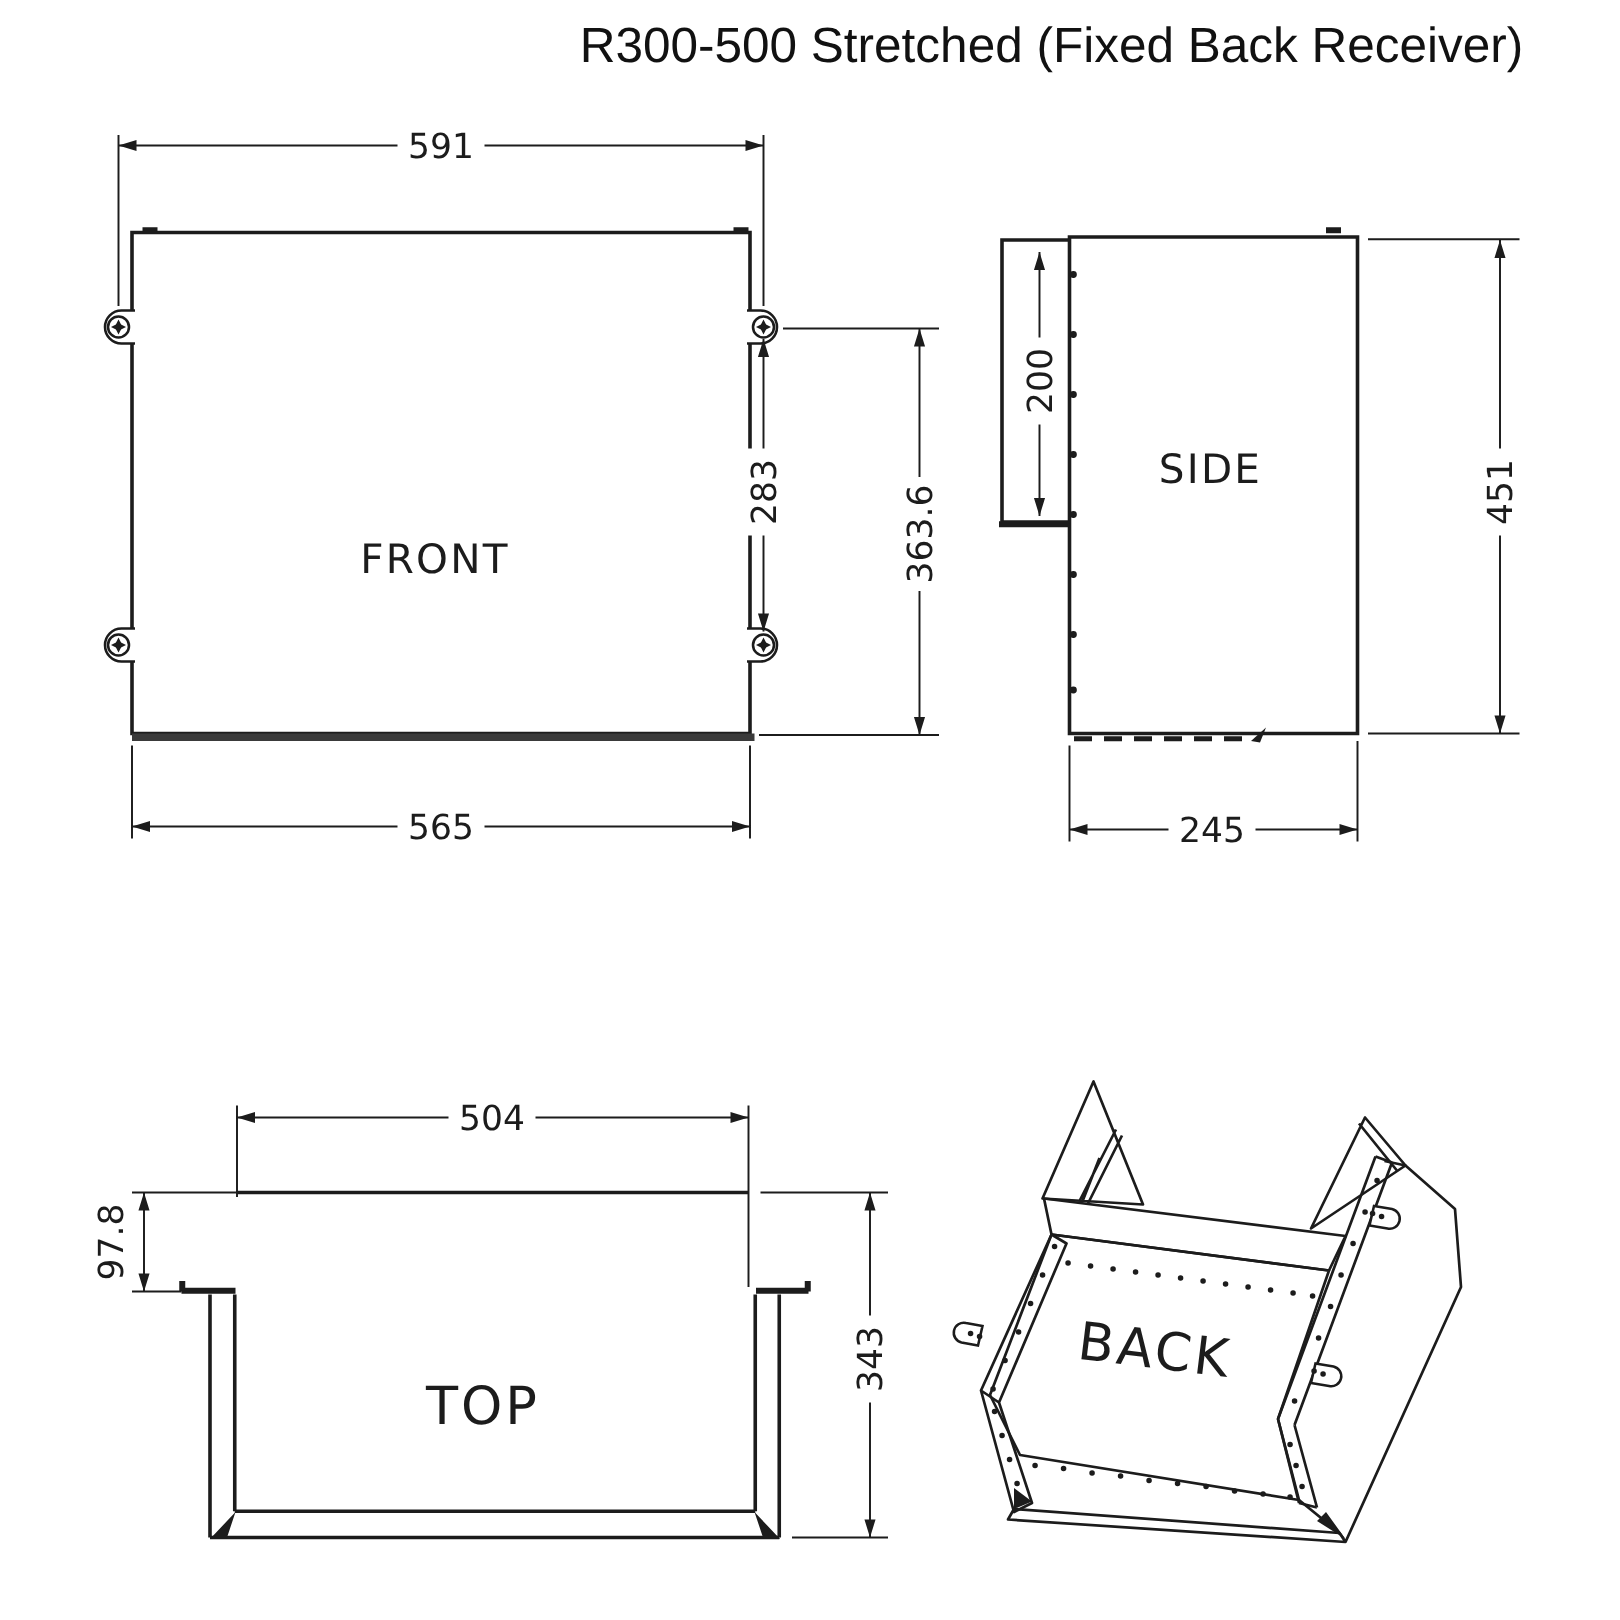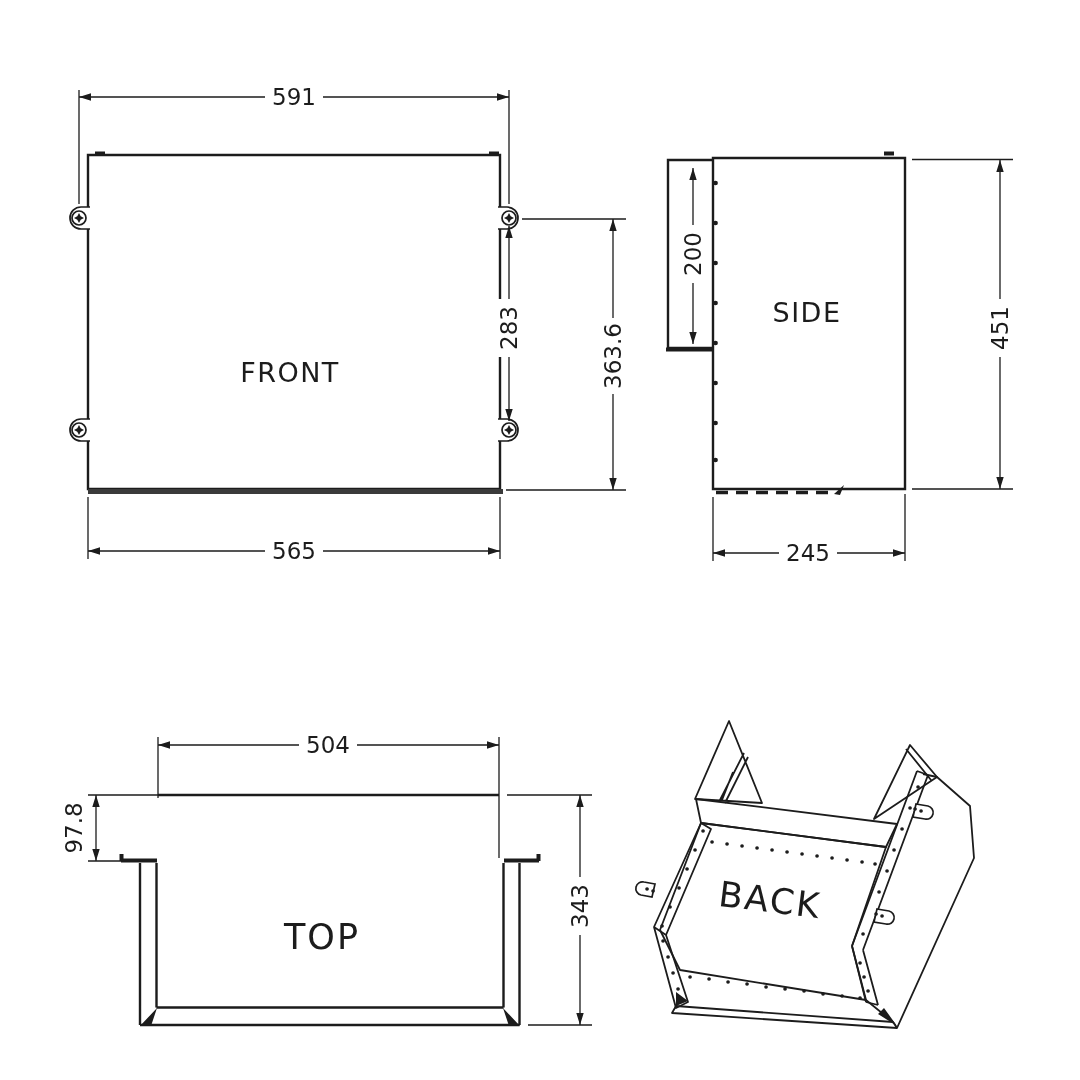--- a/index.html
+++ b/index.html
@@ -21,20 +21,21 @@
   .dots{stroke:#1c1c1c;stroke-width:4.6;stroke-linecap:round;fill:none;}
   .dots-sm{stroke:#1c1c1c;stroke-width:3.6;stroke-linecap:round;fill:none;}
   .bgr{fill:#ffffff;stroke:none;}
   .lug{fill:#ffffff;stroke:#1c1c1c;stroke-width:1.7;}
   .wedge{fill:#1c1c1c;stroke:none;}
 </style>
 </head>
 <body>
 
 <div class="canvas">
+  <div class="title">R300-500 Stretched (Fixed Back Receiver)</div>
 
   <svg width="1080" height="1080" viewBox="0 0 1080 1080">
 
     <g>
       <path class="edge" d="M88,155 H500 V489 H88 Z"></path>
       <path class="thick" d="M88,491.5 H503"></path>
       <path class="tick" d="M95,153.5 h10 M489,153.5 h10"></path>
 
       <path class="lug" d="M90,207 L81,207 A11,11 0 0 0 81,229 L90,229"></path>
       <path class="lug" d="M90,419 L81,419 A11,11 0 0 0 81,441 L90,441"></path>

